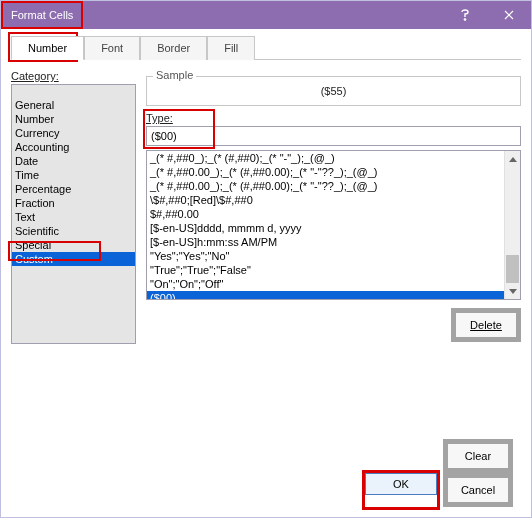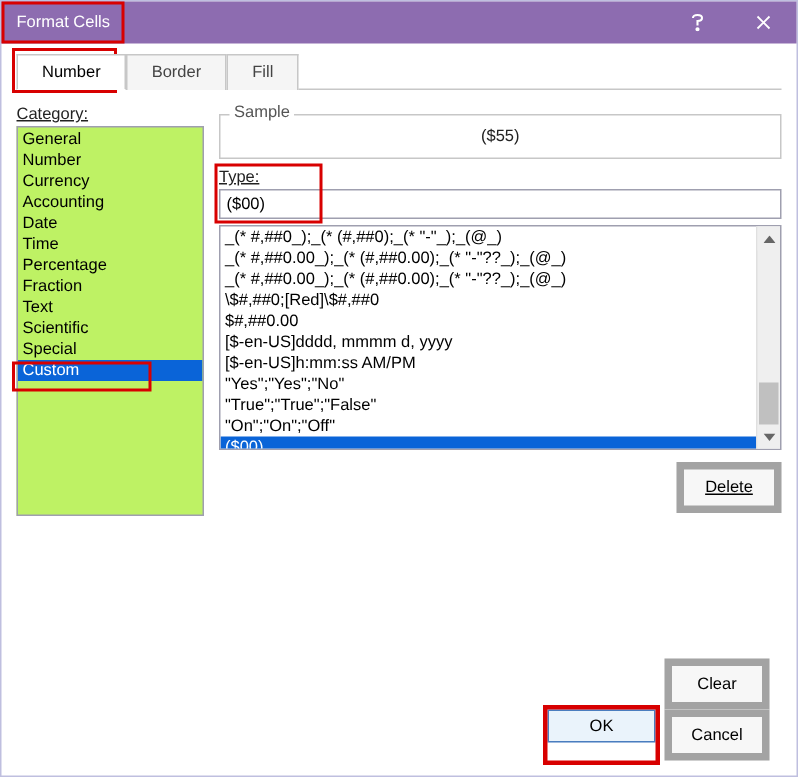--- a/index.html
+++ b/index.html
@@ -13,21 +13,21 @@
   .body { padding: 6px 10px 10px 10px; }
   .tabs { display: flex; border-bottom: 1px solid #c7c7c7; position: relative; }
   .tab { padding: 5px 16px 5px 16px; border: 1px solid #c7c7c7; border-bottom: none; margin-right: 0; background: #f5f5f5; color: #444; position: relative; top: 1px; cursor: pointer; }
   .tab.active { background: #fff; color: #000; border-bottom: 1px solid #fff; z-index: 2; }
   .tab-hl { position: absolute; border: 2px solid #d80000; pointer-events: none; }
   .tab-row-wrap { position: relative; }
   .tab-content { display: flex; padding-top: 10px; gap: 10px; }
   .col-left { width: 125px; position: relative; }
   .label { display: block; margin-bottom: 2px; color: #222; }
   .underline { text-decoration: underline; }
-  .listbox { width: 100%; height: 260px; border: 1px solid #9f9faf; background: #bef264; overflow: hidden; padding-top: 1px; }
+  .listbox { width: 100%; height: 260px; border: 1px solid #9f9faf; background: #e5e5e5; overflow: hidden; padding-top: 13px; }
   .list-item { padding: 0 3px; line-height: 14px; height: 14px; white-space: nowrap; cursor: default; }
   .list-item.selected { background: #0a64d8; color: #fff; }
   .cat-hl { position: absolute; border: 2px solid #d80000; pointer-events: none; }
   .col-right { flex: 1; display: flex; flex-direction: column; position: relative; }
   .sample-box { border: 1px solid #c7c7c7; padding: 4px 6px 8px 6px; margin-bottom: 6px; margin-top: 6px; position: relative; text-align: center; }
   .sample-label { position: absolute; top: -8px; left: 6px; background: #fff; padding: 0 3px; color: #555; }
   .sample-val { padding-top: 4px; color: #222; }
   .type-wrap { position: relative; }
   .type-input { width: 100%; height: 20px; border: 1px solid #9f9faf; padding: 1px 4px; }
   .type-hl { position: absolute; border: 2px solid #d80000; pointer-events: none; }
@@ -65,20 +65,21 @@
       <svg width="10" height="10" viewBox="0 0 10 10">
           <path d="M1 1 L9 9 M9 1 L1 9" stroke="#fff" stroke-width="1.2"></path>
         </svg>
     </div>
   </div>
 
   <div class="body">
     <div class="tab-row-wrap">
       <div class="tabs">
         <div class="tab active">Number</div>
+        <div class="tab">Font</div>
         <div class="tab">Border</div>
         <div class="tab">Fill</div>
       </div>
       <div class="tab-hl" style="top:-3px; left:-3px; width:70px; height:30px;"></div>
     </div>
 
     <div class="tab-content">
       <div class="col-left">
         <span class="label underline">Category:</span>
         <div class="listbox">

